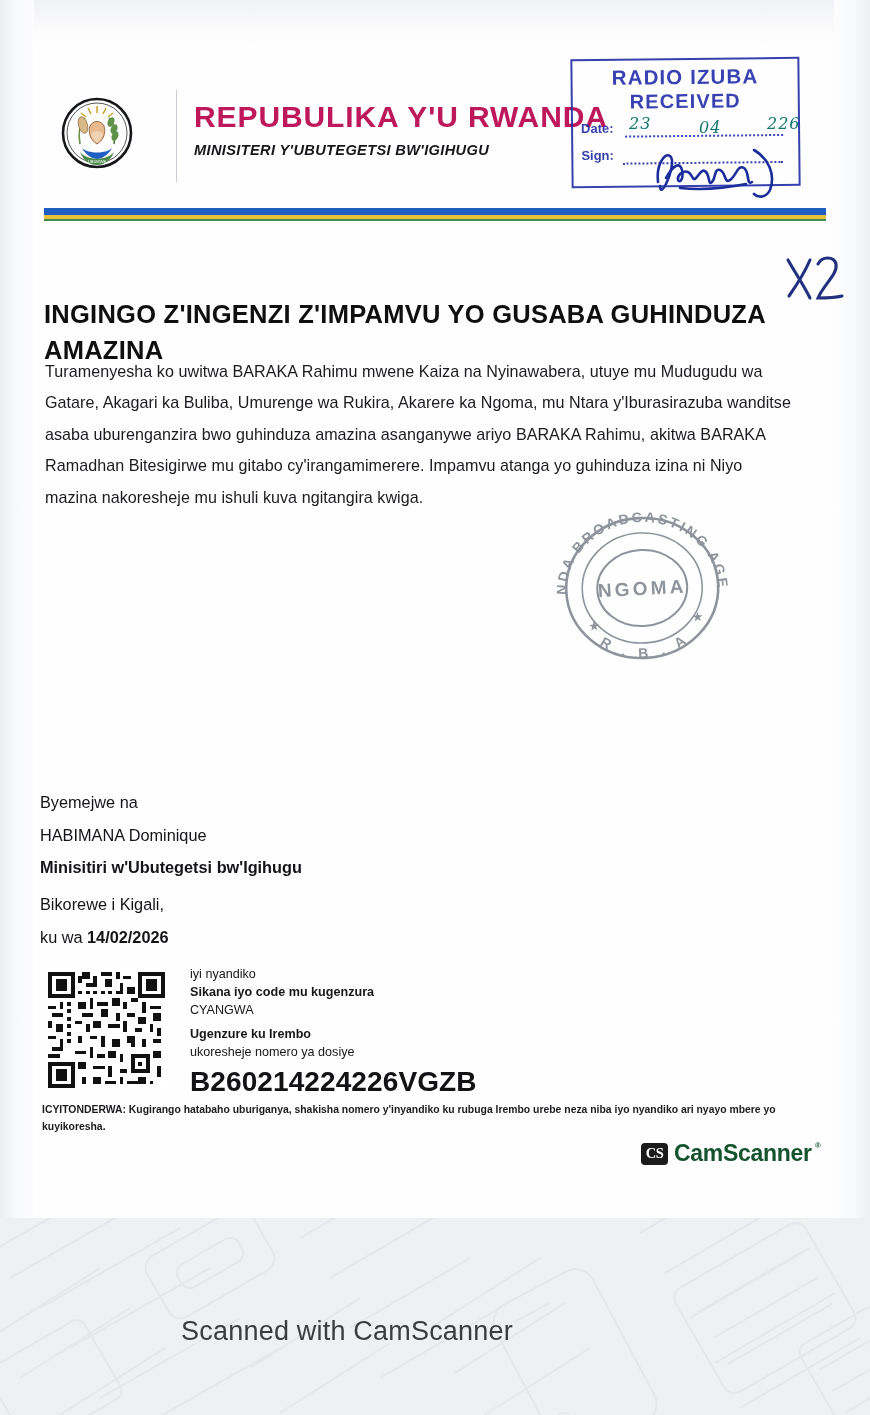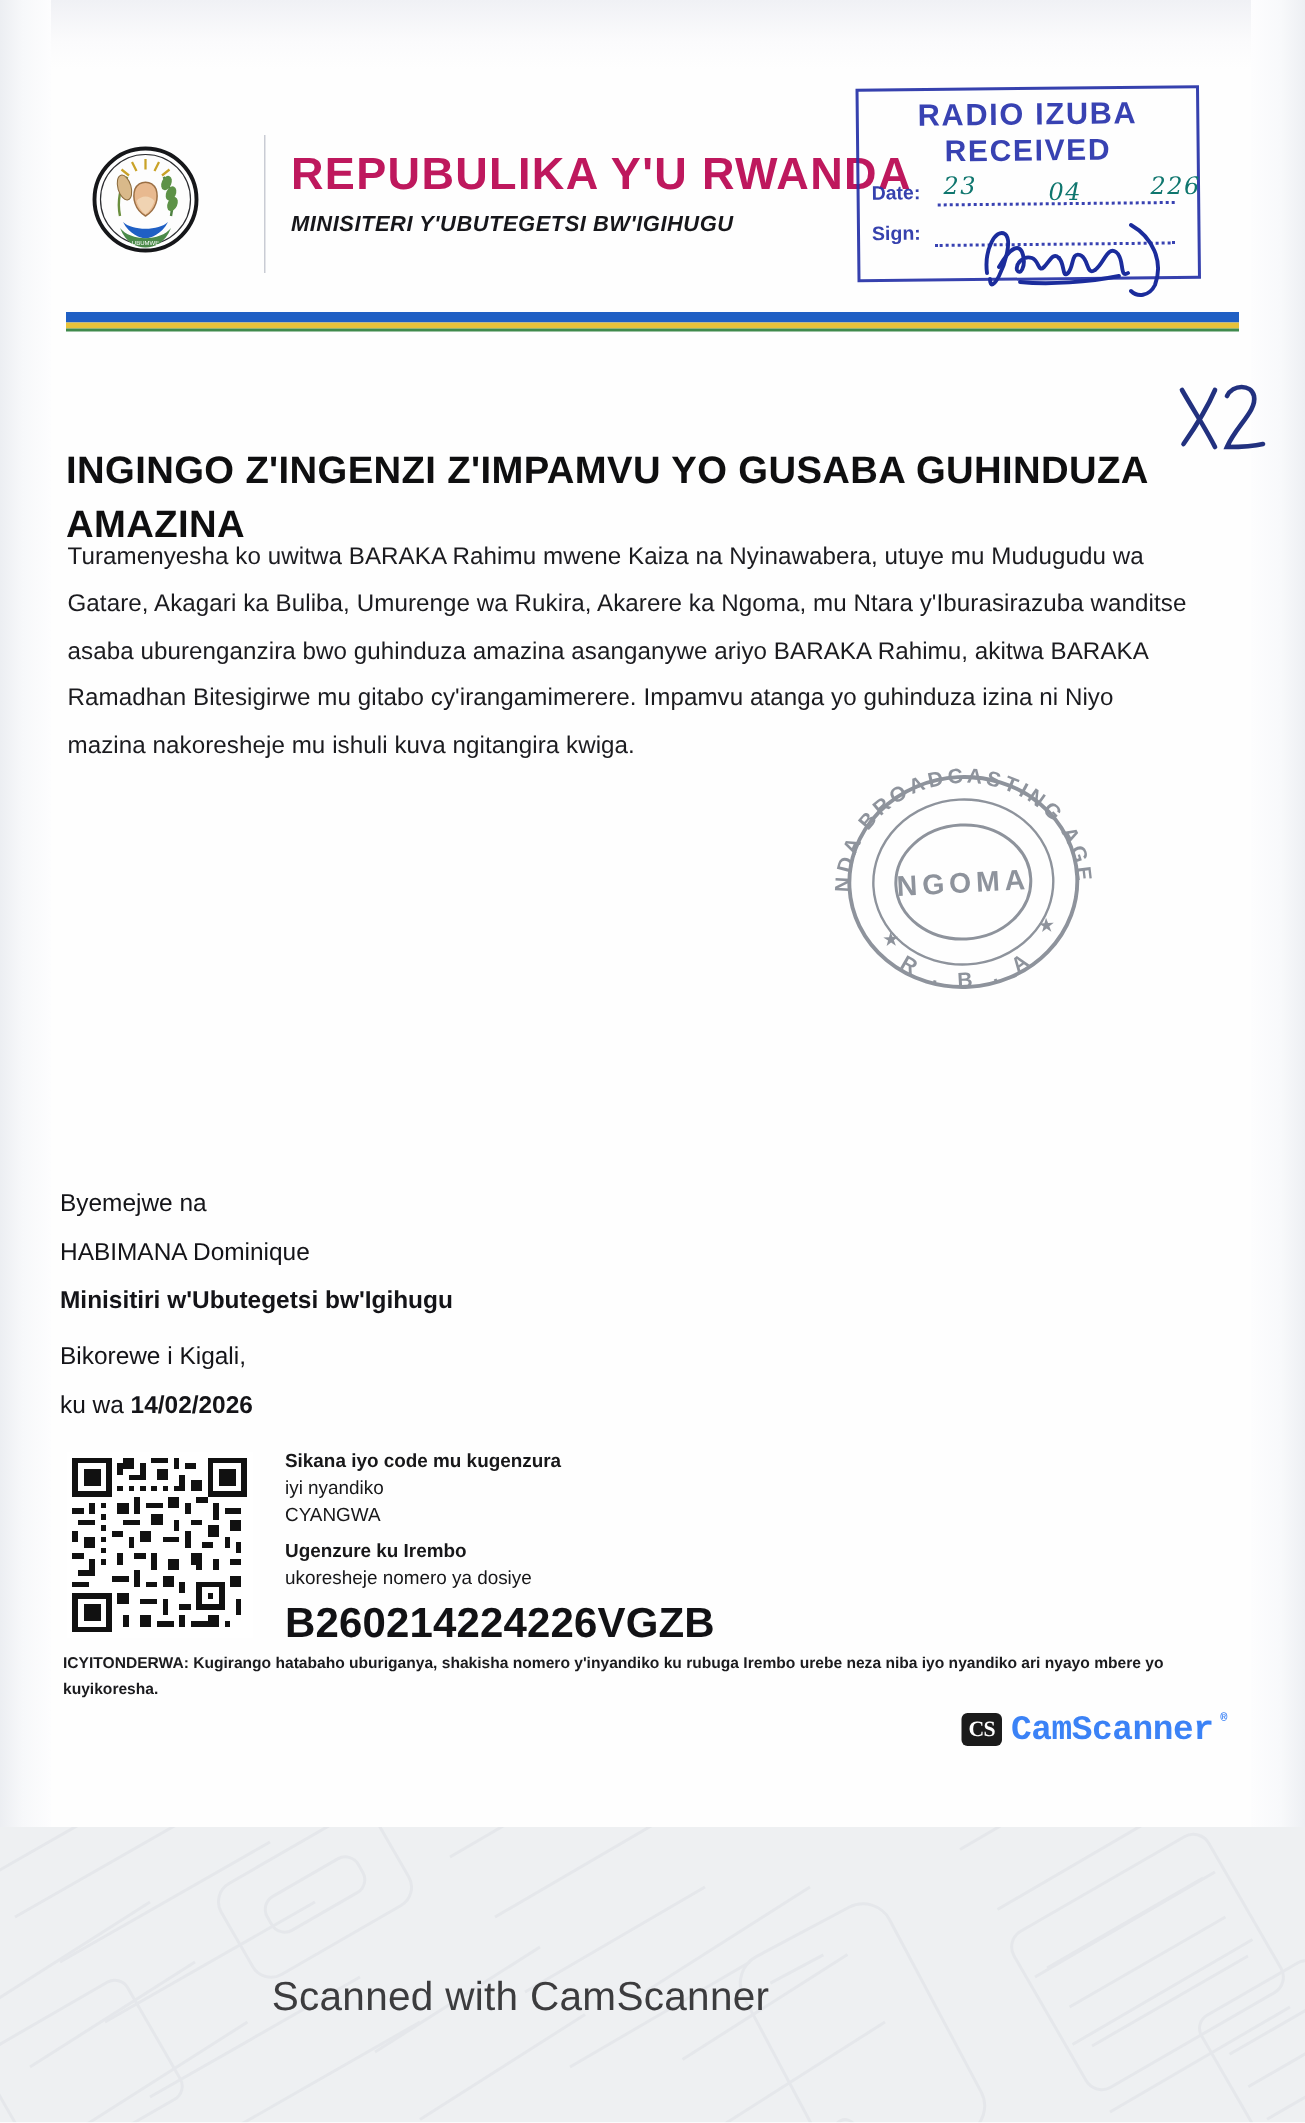--- a/index.html
+++ b/index.html
@@ -293,24 +293,23 @@
     font-weight: 700;
     display: flex;
     align-items: center;
     justify-content: center;
     letter-spacing: -0.5px;
     font-family: "Liberation Serif", serif;
   }
   .cs-word {
     font-size: 23px;
     font-weight: 700;
-    color: #3b82f6;
+    color: #14532d;
     letter-spacing: -0.3px;
     position: relative;
-    font-family: Liberation Mono, monospace;
   }
   .cs-word::after {
     content: "\00AE";
     font-size: 8px;
     position: absolute;
     top: 1px;
     right: -9px;
   }
 
   
@@ -592,22 +591,22 @@
           <rect x="25" y="29" width="2" height="2"></rect>
         <rect x="28" y="30" width="1" height="1"></rect>
           <rect x="23" y="20" width="1" height="1"></rect>
         <rect x="26" y="23" width="1" height="1"></rect>
           <rect x="24" y="30" width="1" height="1"></rect>
       </g>
     </svg>
   </div>
 
   <div class="verify-block">
+    <div class="verify-line">iyi nyandiko</div>
     <div class="verify-line strong">Sikana iyo code mu kugenzura</div>
-    <div class="verify-line">iyi nyandiko</div>
     <div class="verify-line">CYANGWA</div>
     <div class="verify-gap"></div>
     <div class="verify-line strong">Ugenzure ku Irembo</div>
     <div class="verify-line">ukoresheje nomero ya dosiye</div>
     <div class="file-number">B260214224226VGZB</div>
   </div>
 
   <div class="notice">
     <span class="lead">ICYITONDERWA:</span><span> Kugirango hatabaho uburiganya, shakisha nomero y'inyandiko ku rubuga Irembo urebe neza niba iyo nyandiko ari nyayo mbere yo kuyikoresha.</span>
   </div>

